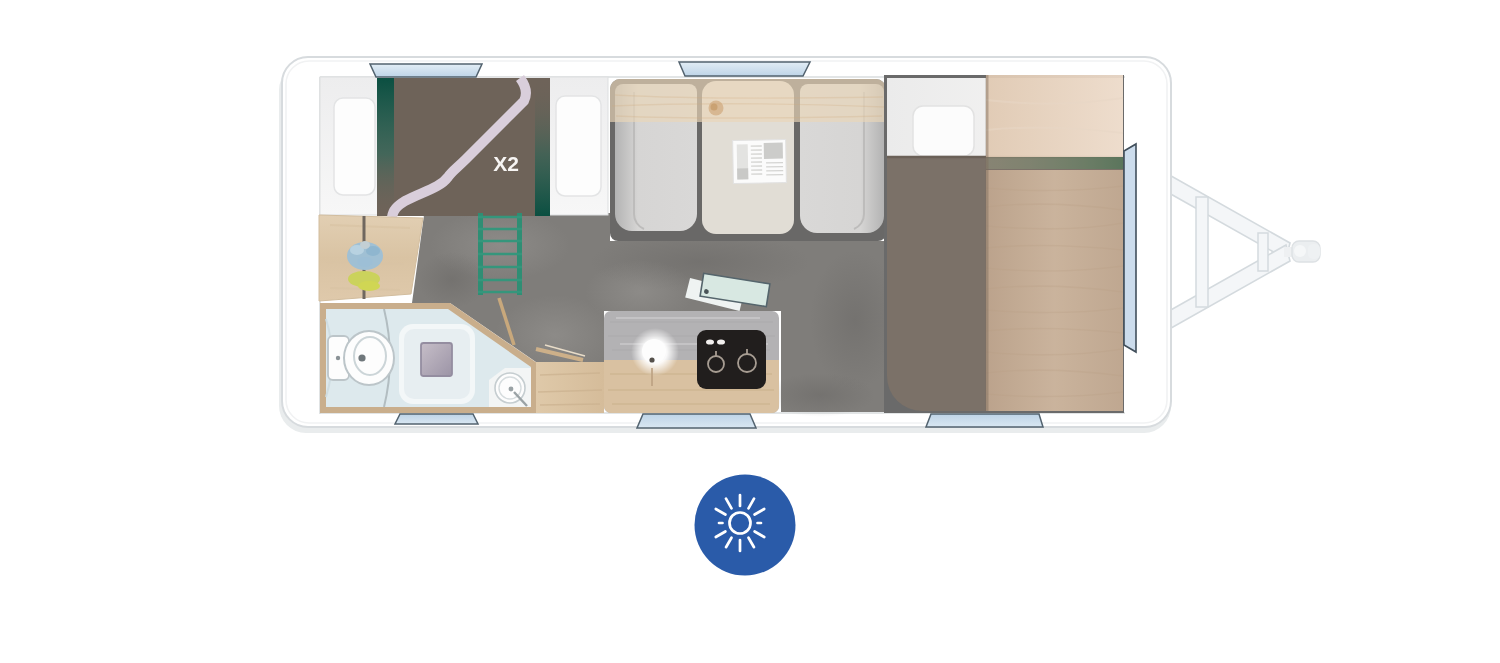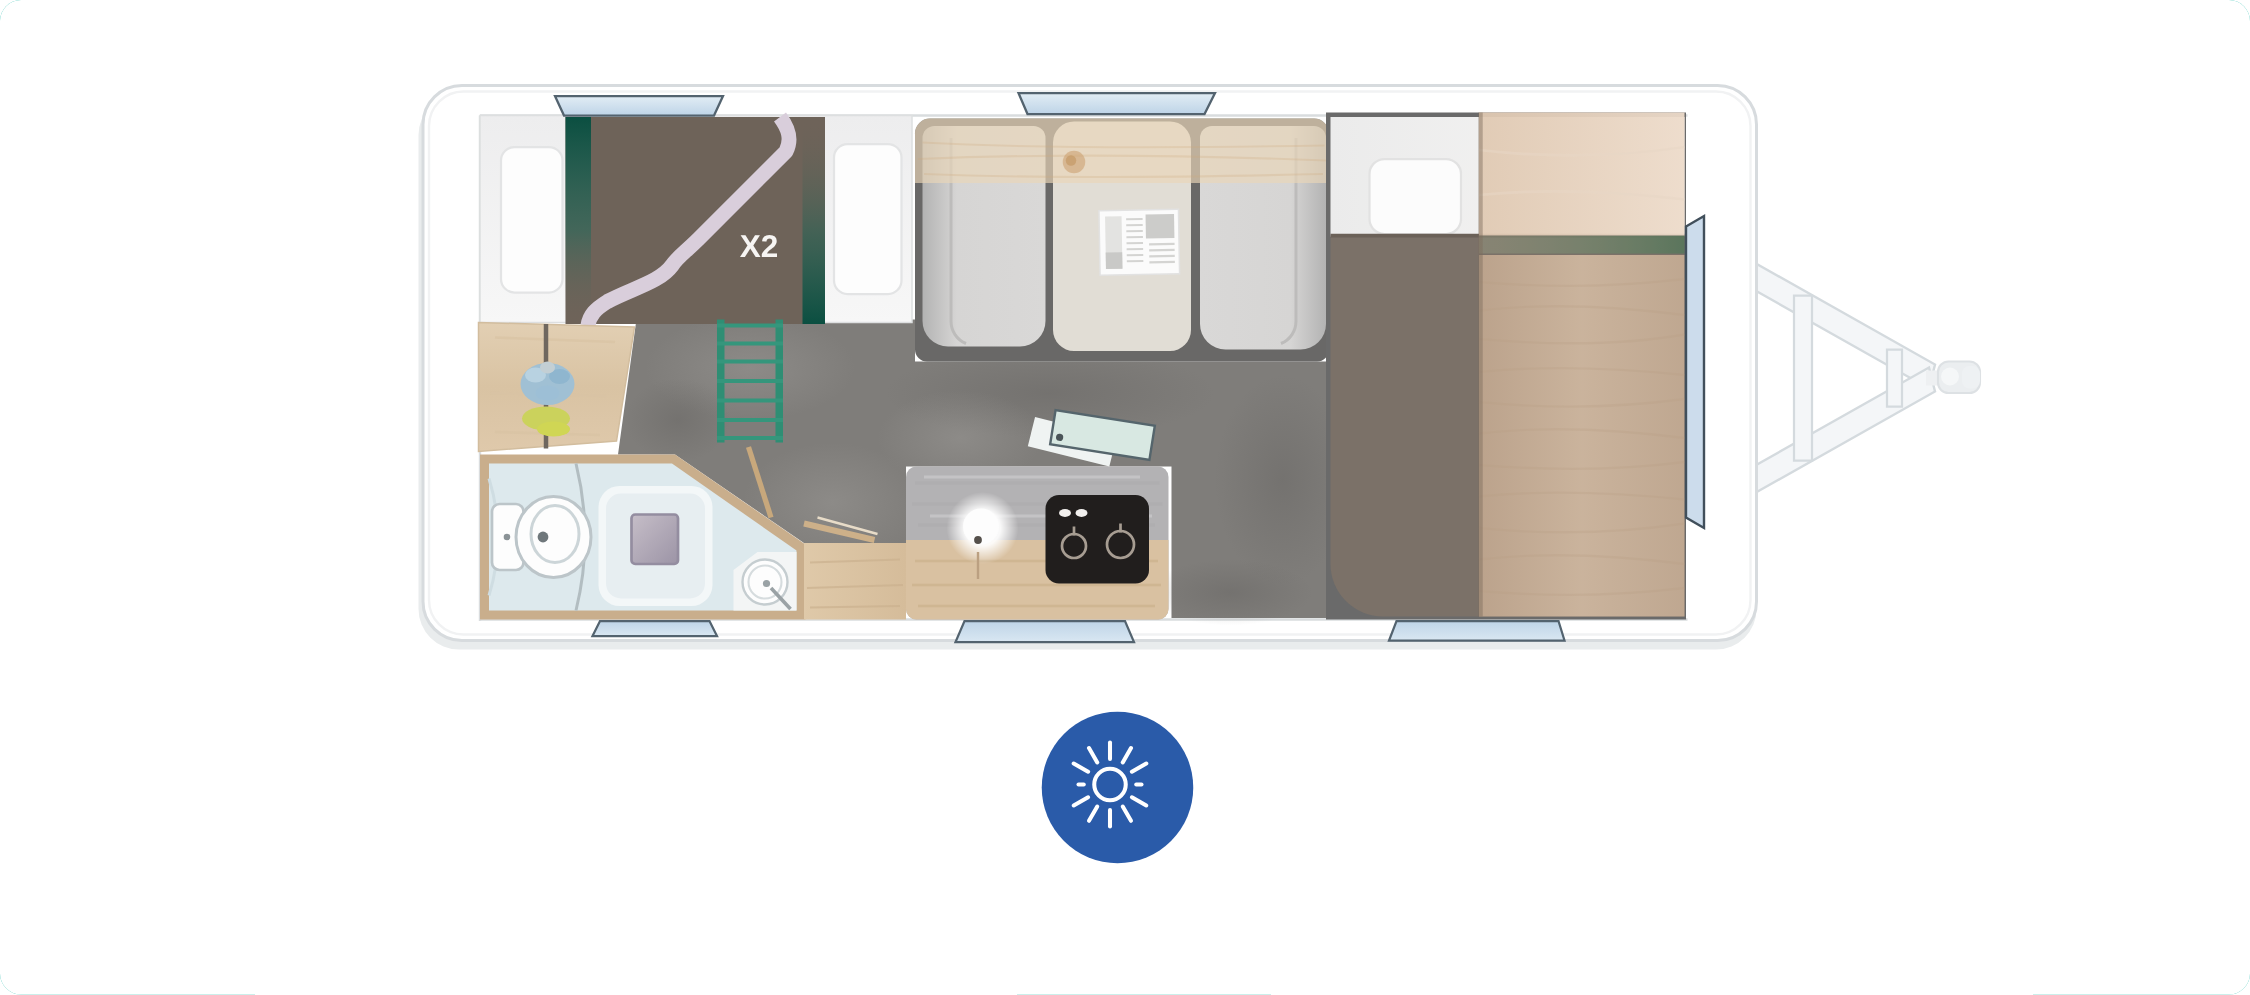--- a/index.html
+++ b/index.html
@@ -1,17 +1,17 @@
 <!DOCTYPE html>
 <html><head>
 <meta charset="utf-8">
 <style>
 html,body{margin:0;padding:0;background:#ffffff;}
 #stage{position:relative;width:1500px;height:663px;background:#14b8a6;overflow:hidden;
-  font-family:"Liberation Sans", sans-serif;border-radius:14px;}
+  font-family:"Liberation Sans", sans-serif;}
 </style>
 </head>
 <body>
 <div id="stage">
 <svg width="1500" height="663" viewBox="0 0 1500 663" xmlns="http://www.w3.org/2000/svg">
 <defs>
   <linearGradient id="winH" x1="0" y1="0" x2="0" y2="1">
     <stop offset="0" stop-color="#e2edf5"></stop>
           <stop offset="1" stop-color="#bed4e7"></stop>
   </linearGradient>

